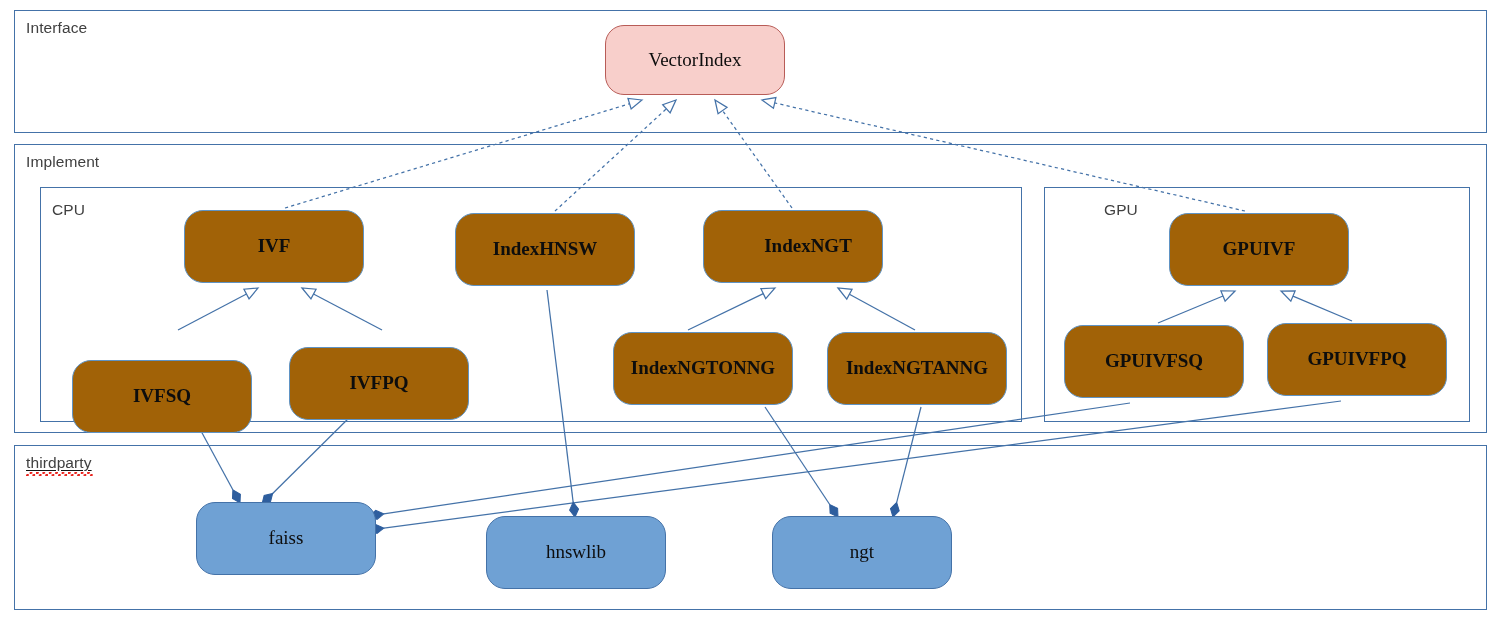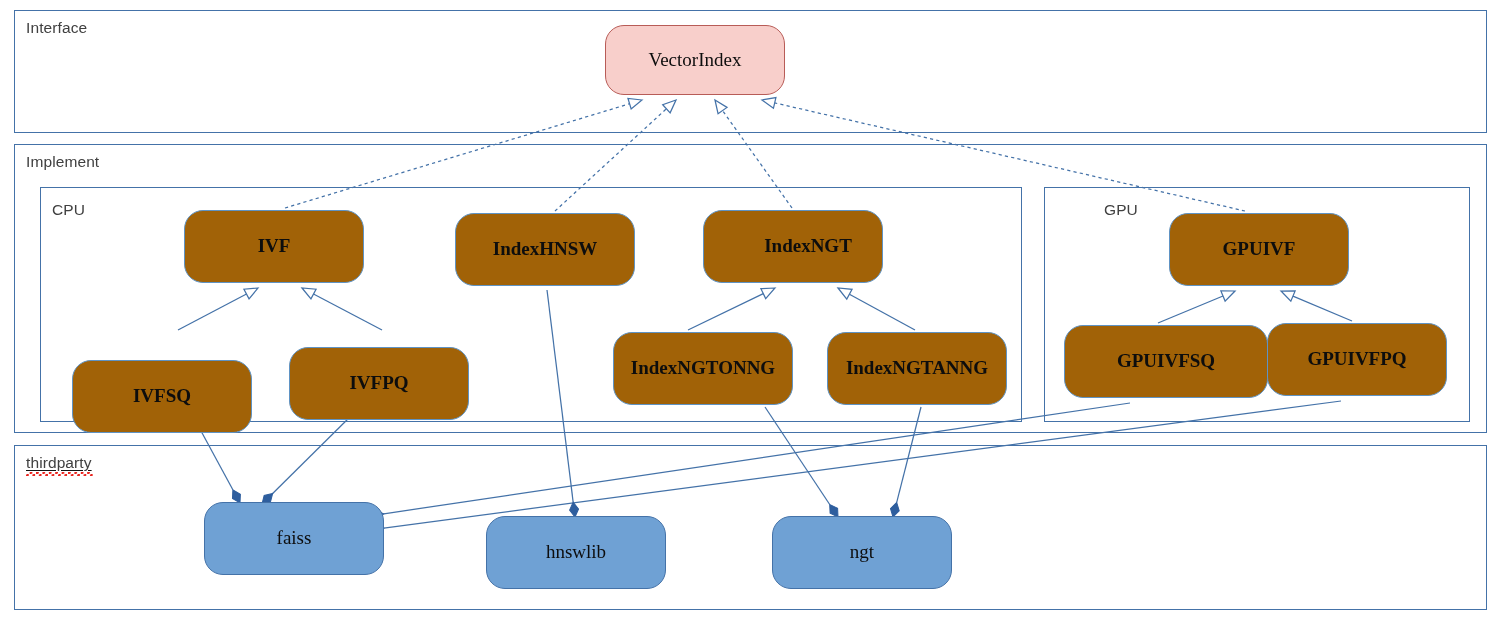--- a/index.html
+++ b/index.html
@@ -178,27 +178,27 @@
       </div>
       <div class="node impl" style="left: 613px; top: 332px; width: 180px; height: 73px;">
         <span>IndexNGTONNG</span>
       </div>
       <div class="node impl" style="left: 827px; top: 332px; width: 180px; height: 73px;">
         <span>IndexNGTANNG</span>
       </div>
       <div class="node impl" style="left: 1169px; top: 213px; width: 180px; height: 73px;">
         <span>GPUIVF</span>
       </div>
-      <div class="node impl" style="left: 1064px; top: 325px; width: 204px; height: 73px;">
+      <div class="node impl" style="left: 1064px; top: 325px; width: 180px; height: 73px;">
         <span>GPUIVFSQ</span>
       </div>
       <div class="node impl" style="left: 1267px; top: 323px; width: 180px; height: 73px;">
         <span>GPUIVFPQ</span>
       </div>
-      <div class="node tp" style="left: 204px; top: 502px; width: 180px; height: 73px;">
+      <div class="node tp" style="left: 196px; top: 502px; width: 180px; height: 73px;">
         <span>faiss</span>
       </div>
       <div class="node tp" style="left: 486px; top: 516px; width: 180px; height: 73px;">
         <span>hnswlib</span>
       </div>
       <div class="node tp" style="left: 772px; top: 516px; width: 180px; height: 73px;">
         <span>ngt</span>
       </div>
     </div>
 

